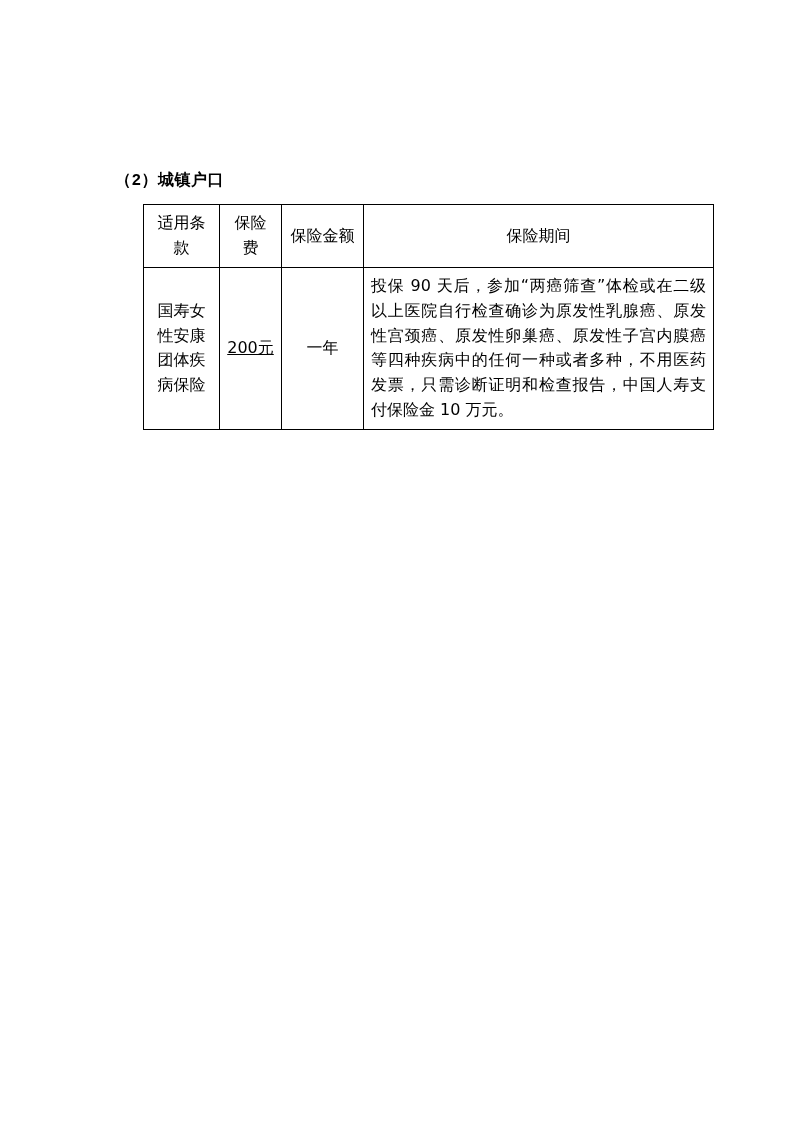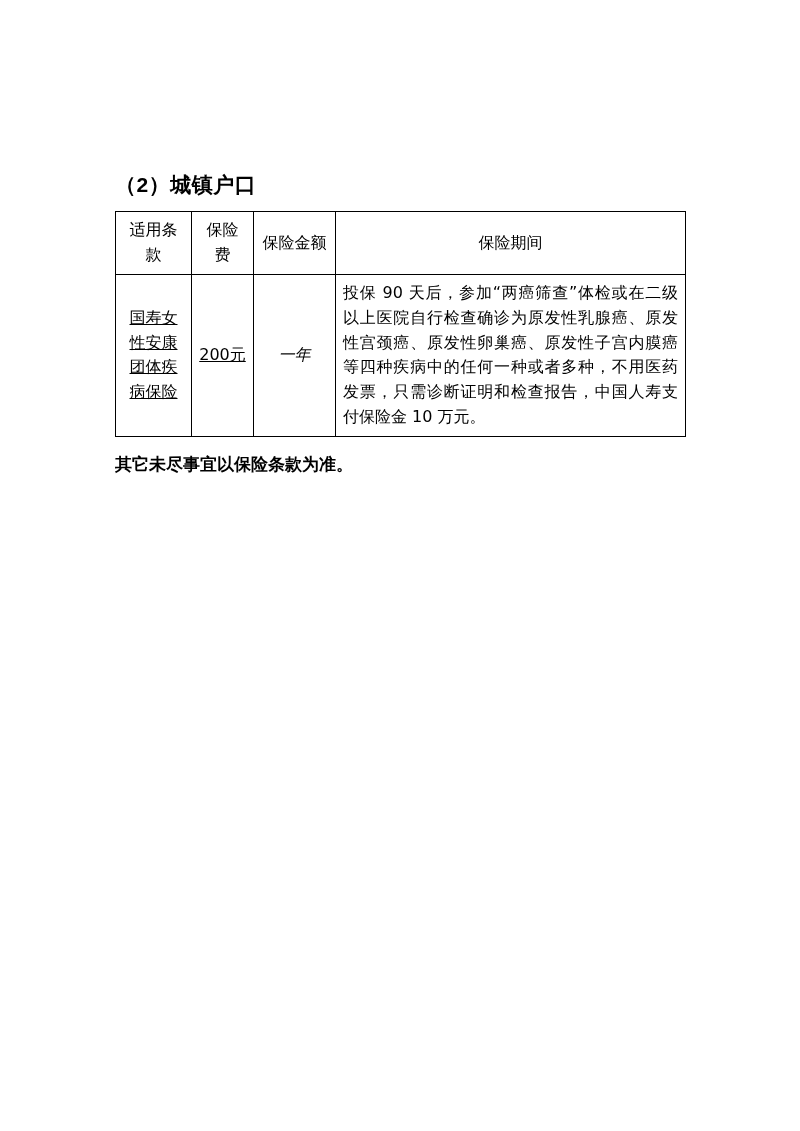--- a/index.html
+++ b/index.html
@@ -23,58 +23,57 @@
     height: 1131px;
     background: #ffffff;
   }
   .content {
     position: absolute;
     left: 115px;
     top: 170px;
     width: 570px;
   }
   .section-heading {
-    font-size: 21px;
-    font-family: Liberation Sans, sans-serif;
+    font-size: 16px;
+    font-family: Liberation Mono, monospace;
     font-weight: 700;
     letter-spacing: 0.5px;
     margin-bottom: 12px;
     line-height: 1.4;
   }
   table.ins-table {
     border-collapse: collapse;
     width: 570px;
     table-layout: fixed;
+    margin-left: 28px;
   }
   table.ins-table td {
     border: 1.5px solid #000000;
     padding: 6px 7px;
     vertical-align: middle;
     font-size: 16px;
     line-height: 1.55;
   }
   .col-a { width: 76px; }
   .col-b { width: 62px; }
   .col-c { width: 82px; }
   .col-d { width: 350px; }
 
   .th-cell {
     text-align: center;
     font-weight: 400;
   }
   .cell-center {
     text-align: center;
-    font-style: italic;
   }
   .body-cell-a {
     text-align: center;
     line-height: 2.0;
     padding-top: 10px;
     padding-bottom: 10px;
-    text-decoration: underline;
   }
   .body-cell-b {
     text-align: center;
     line-height: 1.9;
     text-decoration: underline;
   }
   .body-cell-d {
     text-align: justify;
     text-justify: inter-ideograph;
     line-height: 2.05;
@@ -112,16 +111,15 @@
         </tr>
         <tr>
           <td class="body-cell-a">国寿女性安康团体疾病保险</td>
           <td class="body-cell-b">200元</td>
           <td class="cell-center">一年</td>
           <td class="body-cell-d">投保 90 天后，参加“两癌筛查”体检或在二级以上医院自行检查确诊为原发性乳腺癌、原发性宫颈癌、原发性卵巢癌、原发性子宫内膜癌等四种疾病中的任何一种或者多种，不用医药发票，只需诊断证明和检查报告，中国人寿支付保险金 10 万元。</td>
         </tr>
       </tbody>
     </table>
 
-    <div class="footnote">其它未尽事宜以保险条款为准。</div>
 
   </div>
 </div>
 
 </body></html>

